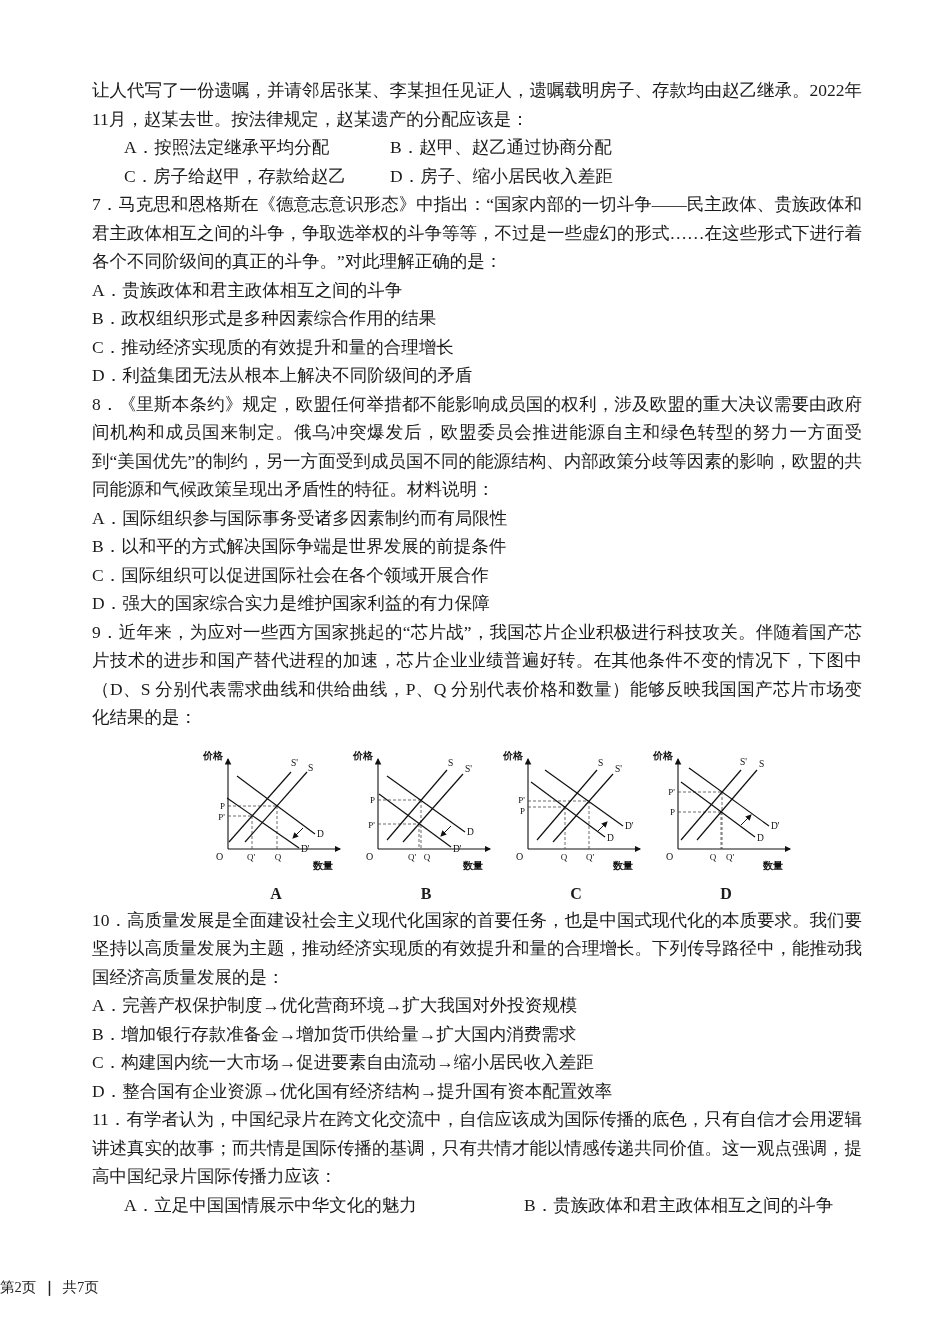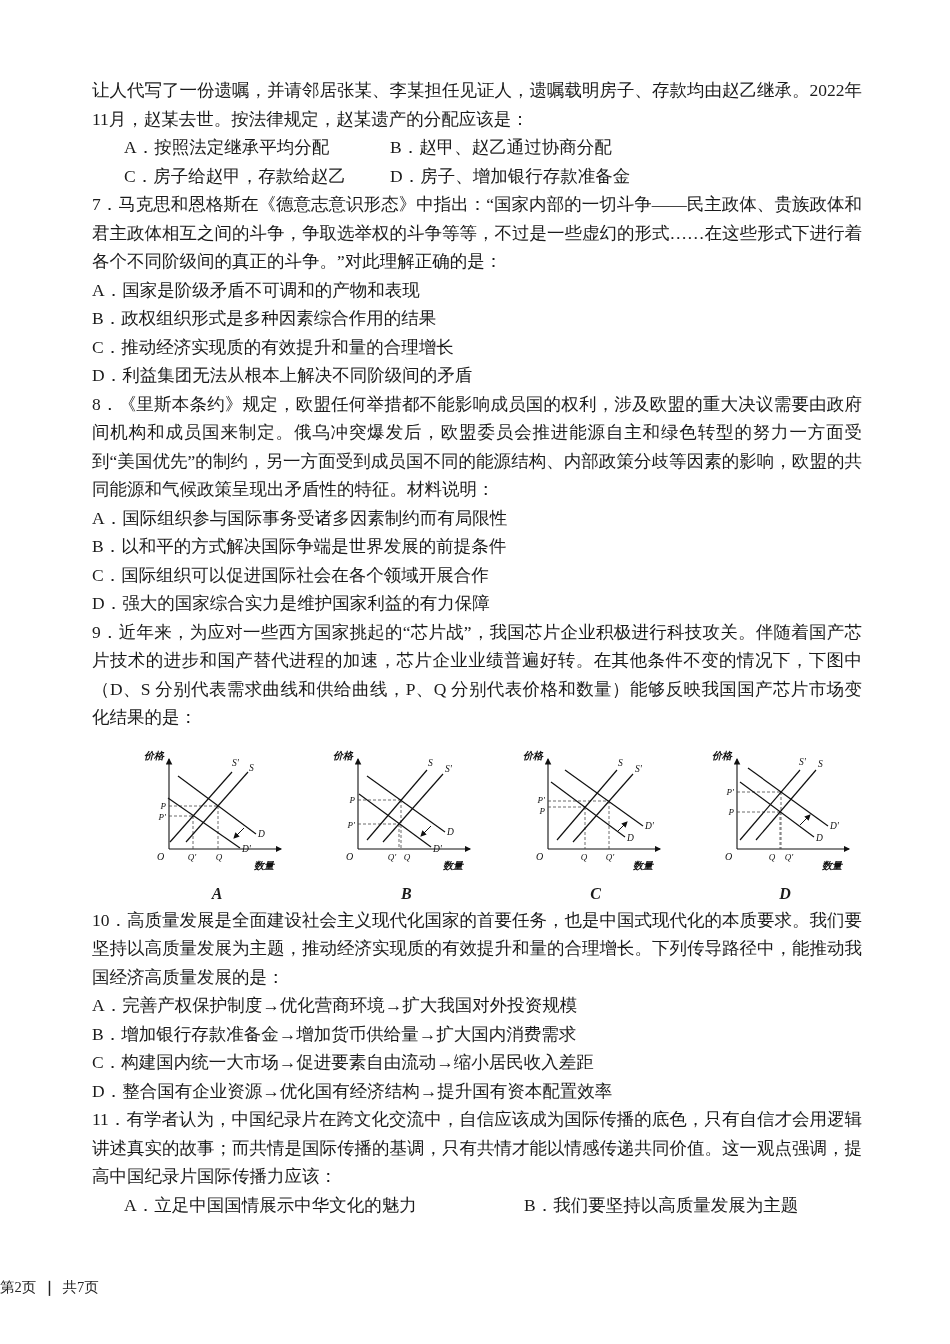--- a/index.html
+++ b/index.html
@@ -7,47 +7,47 @@
     width:950px;height:1344px;background:#ffffff;color:#1b1b1b;
     font-family:"Liberation Serif","DejaVu Serif",serif;
     overflow:hidden;position:relative;
   }
   .page{position:absolute;inset:0;padding:76px 88px 0 92px;box-sizing:border-box;}
   p.para{margin:0;font-size:17.5px;line-height:28.5px;text-align:justify;}
   .opt{font-size:17.5px;line-height:28.5px;display:block;white-space:nowrap;overflow:hidden;}
   .opt-row2{display:grid;grid-template-columns:266px 1fr;margin-left:32px;}
   .opt-row2.wide{grid-template-columns:400px 1fr;}
   .opt-row2 .opt{display:block;}
-  .diagrams-row{display:flex;justify-content:space-between;padding:14px 2px 2px 50px;font-style:italic;}
+  .diagrams-row{display:flex;justify-content:center;padding:14px 2px 2px 50px;}
   .diagram{width:150px;text-align:center;}
   .diagram .letter{font-weight:bold;font-size:16px;line-height:20px;margin-top:4px;}
   svg text{font-family:"Liberation Serif","DejaVu Serif",serif;fill:#111;}
   .footer{position:absolute;left:0;right:0;top:1278px;font-size:14.5px;color:#222;}
   .footer .divider{font-weight:bold;margin:0 6px;}
 </style>
 </head>
 <body>
 
 <div class="page">
 
   <p class="para">让人代写了一份遗嘱，并请邻居张某、李某担任见证人，遗嘱载明房子、存款均由赵乙继承。2022年11月，赵某去世。按法律规定，赵某遗产的分配应该是：</p>
   <div>
     <div class="opt-row2">
       <span class="opt">A．按照法定继承平均分配</span>
       <span class="opt">B．赵甲、赵乙通过协商分配</span>
     </div>
     <div class="opt-row2">
       <span class="opt">C．房子给赵甲，存款给赵乙</span>
-      <span class="opt">D．房子、增加银行存款准备金</span>
+      <span class="opt">D．房子、缩小居民收入差距</span>
     </div>
   </div>
 
   <p class="para">7．马克思和恩格斯在《德意志意识形态》中指出：“国家内部的一切斗争——民主政体、贵族政体和君主政体相互之间的斗争，争取选举权的斗争等等，不过是一些虚幻的形式……在这些形式下进行着各个不同阶级间的真正的斗争。”对此理解正确的是：</p>
   <div>
-    <span class="opt">A．国家是阶级矛盾不可调和的产物和表现</span>
+    <span class="opt">A．贵族政体和君主政体相互之间的斗争</span>
     <span class="opt">B．政权组织形式是多种因素综合作用的结果</span>
     <span class="opt">C．推动经济实现质的有效提升和量的合理增长</span>
     <span class="opt">D．利益集团无法从根本上解决不同阶级间的矛盾</span>
   </div>
 
   <p class="para">8．《里斯本条约》规定，欧盟任何举措都不能影响成员国的权利，涉及欧盟的重大决议需要由政府间机构和成员国来制定。俄乌冲突爆发后，欧盟委员会推进能源自主和绿色转型的努力一方面受到“美国优先”的制约，另一方面受到成员国不同的能源结构、内部政策分歧等因素的影响，欧盟的共同能源和气候政策呈现出矛盾性的特征。材料说明：</p>
   <div>
     <span class="opt">A．国际组织参与国际事务受诸多因素制约而有局限性</span>
     <span class="opt">B．以和平的方式解决国际争端是世界发展的前提条件</span>
     <span class="opt">C．国际组织可以促进国际社会在各个领域开展合作</span>
@@ -191,20 +191,20 @@
   <div>
     <span class="opt">A．完善产权保护制度→优化营商环境→扩大我国对外投资规模</span>
     <span class="opt">B．增加银行存款准备金→增加货币供给量→扩大国内消费需求</span>
     <span class="opt">C．构建国内统一大市场→促进要素自由流动→缩小居民收入差距</span>
     <span class="opt">D．整合国有企业资源→优化国有经济结构→提升国有资本配置效率</span>
   </div>
 
   <p class="para">11．有学者认为，中国纪录片在跨文化交流中，自信应该成为国际传播的底色，只有自信才会用逻辑讲述真实的故事；而共情是国际传播的基调，只有共情才能以情感传递共同价值。这一观点强调，提高中国纪录片国际传播力应该：</p>
   <div class="opt-row2 wide">
     <span class="opt">A．立足中国国情展示中华文化的魅力</span>
-    <span class="opt">B．我们要坚持以高质量发展为主题</span>
+    <span class="opt">B．贵族政体和君主政体相互之间的斗争</span>
   </div>
 
   <div class="footer">
     <span>第2页</span><span class="divider">｜</span><span>共7页</span>
   </div>
 
 </div>
 
 </body></html>

